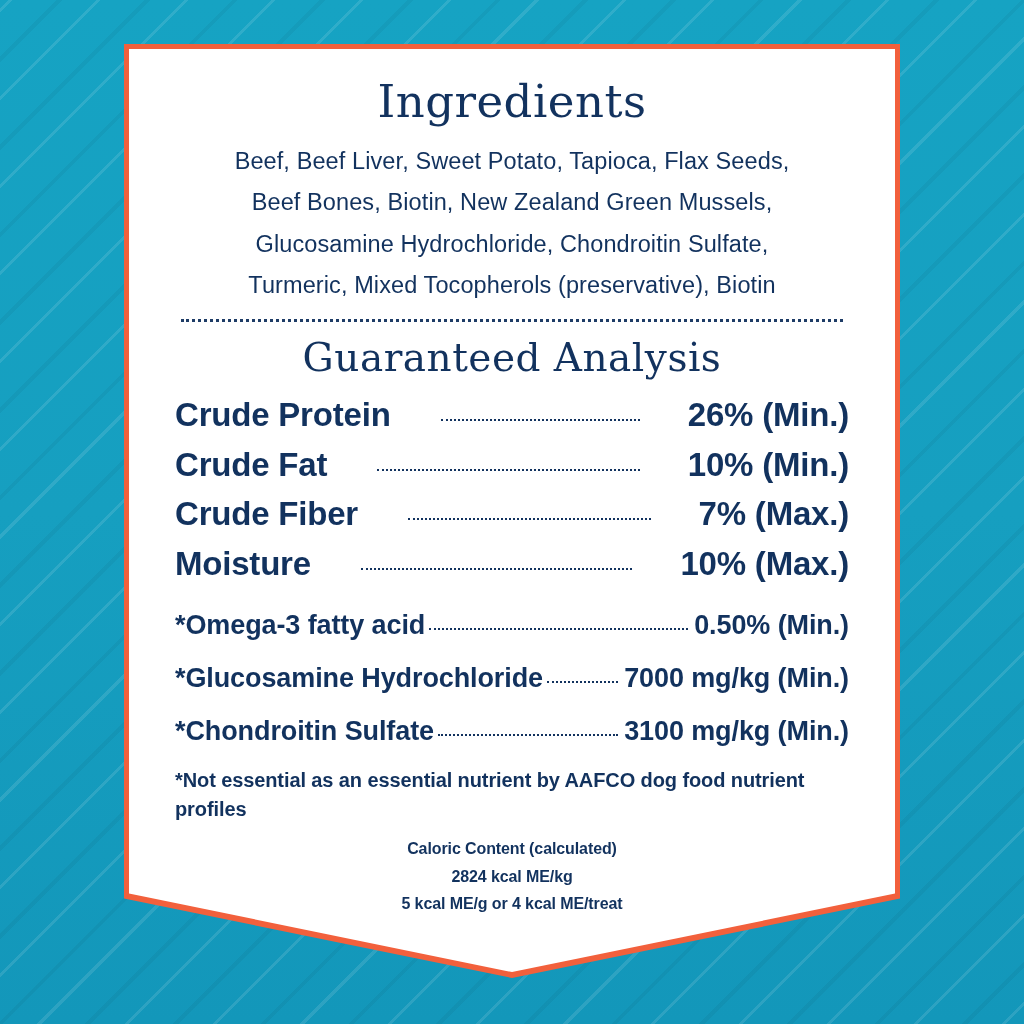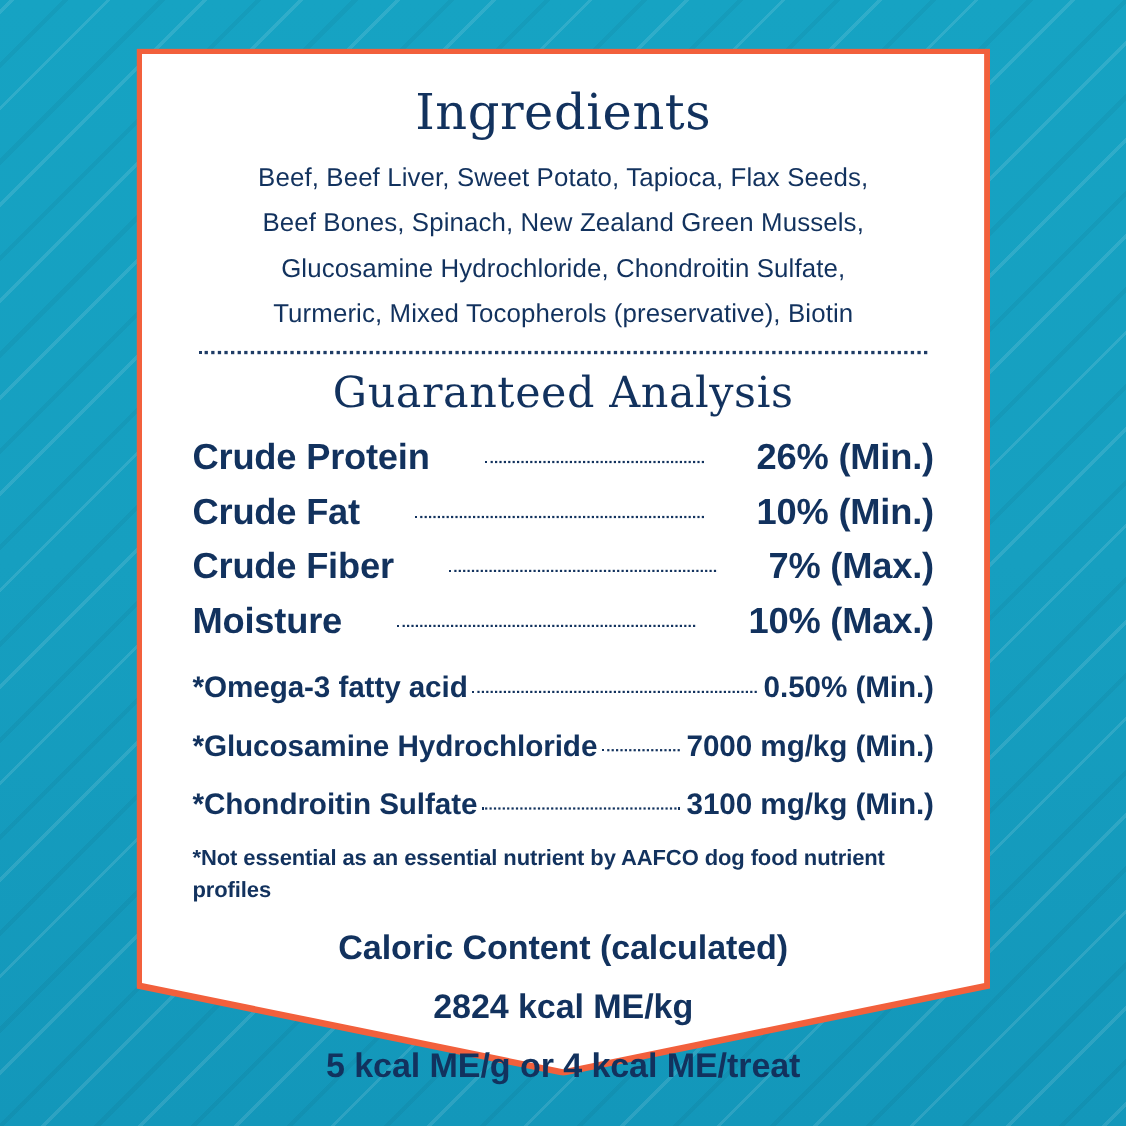--- a/index.html
+++ b/index.html
@@ -153,40 +153,40 @@
     letter-spacing: -0.1px;
   }
 
   #caloric {
     margin-top: 12px;
     text-align: center;
     color: #12325e;
     font-weight: 700;
   }
   #caloric .cal-line {
-    font-size: 31px;
+    font-size: 16px;
     line-height: 1.72;
     letter-spacing: -0.1px;
   }
 </style>
 </head>
 <body>
 
 <div id="stage">
 
   <div id="label-border"></div>
   <div id="label-inner"></div>
 
   <div id="content">
 
     <div class="heading" id="ingredients-title">Ingredients</div>
 
     <div id="ingredients-body">
       <div>Beef, Beef Liver, Sweet Potato, Tapioca, Flax Seeds,</div>
-      <div>Beef Bones, Spinach, New Zealand Green Mussels,</div>
+      <div>Beef Bones, Biotin, New Zealand Green Mussels,</div>
       <div>Glucosamine Hydrochloride, Chondroitin Sulfate,</div>
       <div>Turmeric, Mixed Tocopherols (preservative), Biotin</div>
     </div>
 
     <div id="divider"></div>
 
     <div class="heading" id="ga-title">Guaranteed Analysis</div>
 
     <div class="ga-main-list">
       <div class="ga-row ga-main">

